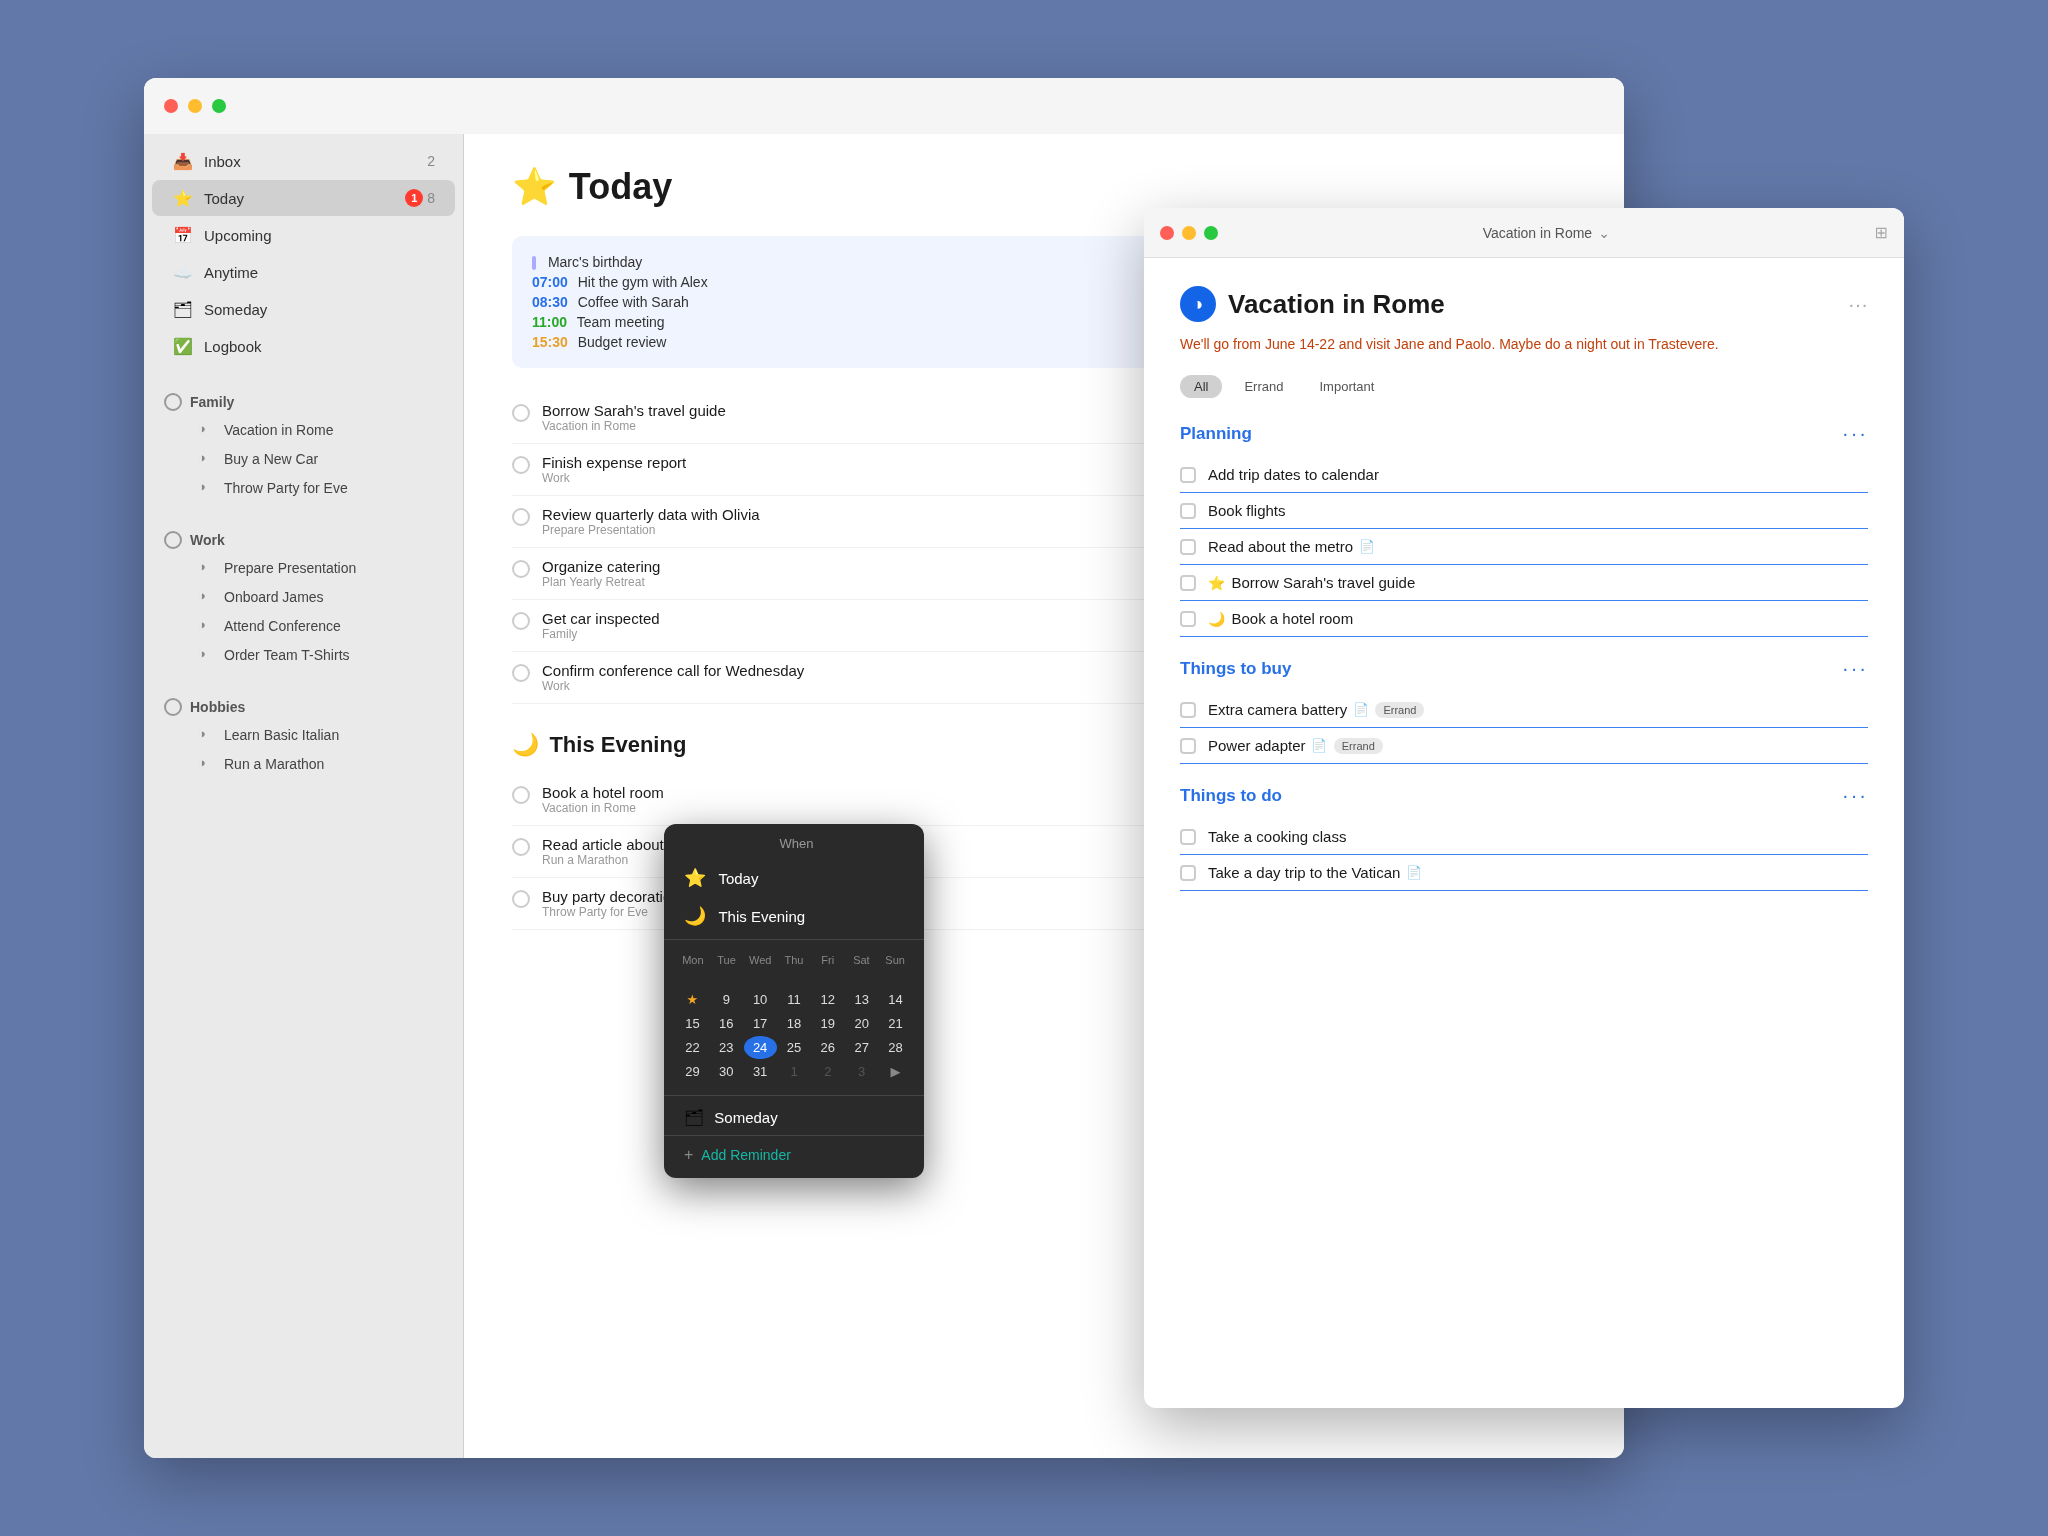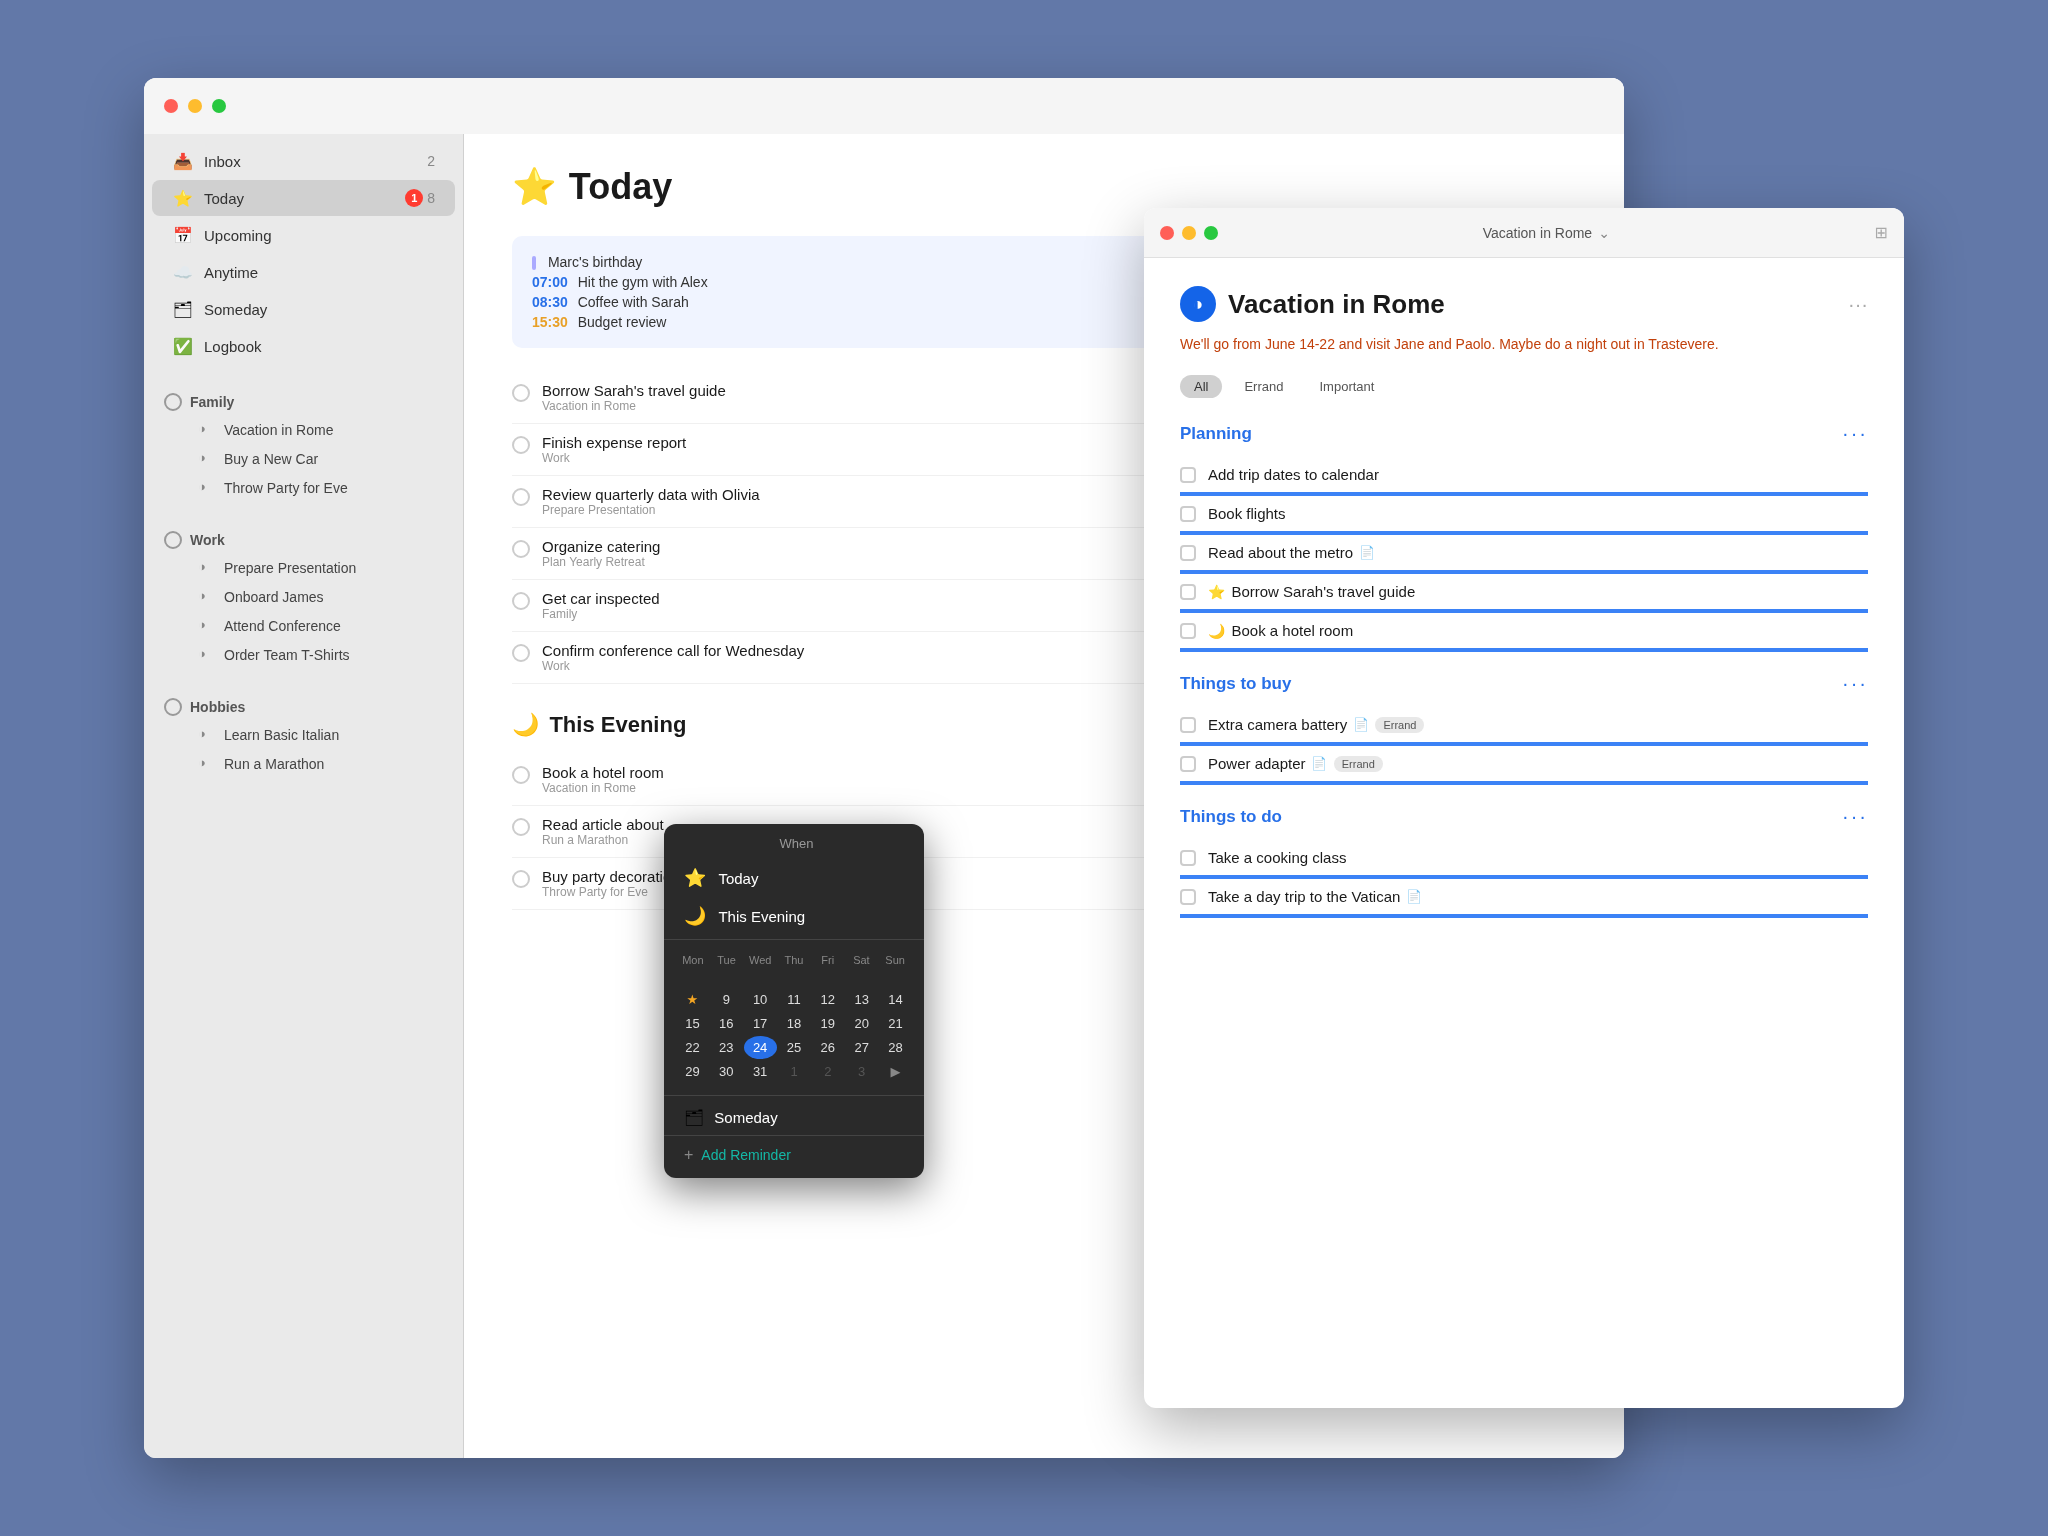--- a/index.html
+++ b/index.html
@@ -418,21 +418,21 @@
       color: #2870e8;
       font-size: 20px;
       cursor: pointer;
       letter-spacing: 2px;
     }
 
     .rome-task-item {
       display: flex;
       align-items: center;
       padding: 9px 0;
-      border-bottom: 4px solid #3b82f6;
+      border-bottom: 1px solid #3b82f6;
       gap: 12px;
     }
 
     .rome-task-checkbox {
       width: 16px;
       height: 16px;
       border: 2px solid #ccc;
       border-radius: 4px;
       flex-shrink: 0;
       cursor: pointer;
@@ -705,20 +705,24 @@
           </div>
           <div class="calendar-event">
             <span class="event-time blue">07:00</span>
             <span>Hit the gym with Alex</span>
           </div>
           <div class="calendar-event">
             <span class="event-time blue">08:30</span>
             <span>Coffee with Sarah</span>
           </div>
           <div class="calendar-event">
+            <span class="event-time green">11:00</span>
+            <span>Team meeting</span>
+          </div>
+          <div class="calendar-event">
             <span class="event-time orange">15:30</span>
             <span>Budget review</span>
           </div>
         </div>
 
         <div class="task-item">
           <div class="task-checkbox"></div>
           <div class="task-text-group">
             <span class="task-title">Borrow Sarah's travel guide</span>
             <span class="task-subtitle">Vacation in Rome</span>

